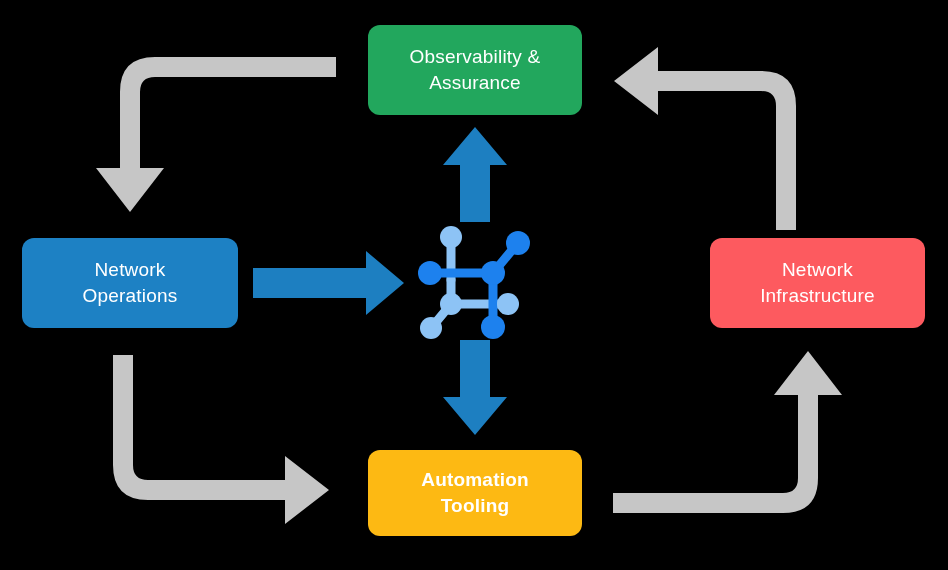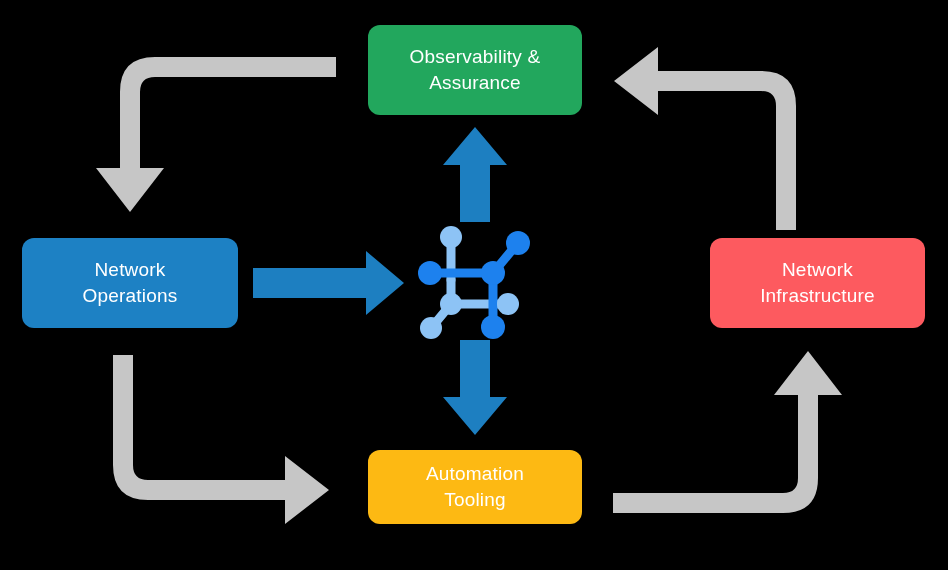--- a/index.html
+++ b/index.html
@@ -26,21 +26,21 @@
     letter-spacing:0.2px;
     box-sizing:border-box;
     padding:6px 10px;
     z-index:5;
   }
   .node-label{white-space:pre-line;display:block;}
 
   #box-observability{left:368px;top:25px;width:214px;height:90px;background:#22a75d;}
   #box-network-operations{left:22px;top:238px;width:216px;height:90px;background:#1d81c4;}
   #box-network-infrastructure{left:710px;top:238px;width:215px;height:90px;background:#fd5a5f;}
-  #box-automation-tooling{left:368px;top:450px;width:214px;height:74px;background:#fdb913;}
+  #box-automation-tooling{left:368px;top:450px;width:214px;height:86px;background:#fdb913;font-weight:bold;}
 
   #center-icon{position:absolute;left:418px;top:218px;width:118px;height:125px;z-index:4;}
 </style>
 </head>
 <body style="background: rgb(0, 0, 0);">
 
 <div id="stage">
 
   <svg class="layer" viewBox="0 0 948 570" xmlns="http://www.w3.org/2000/svg">
 

